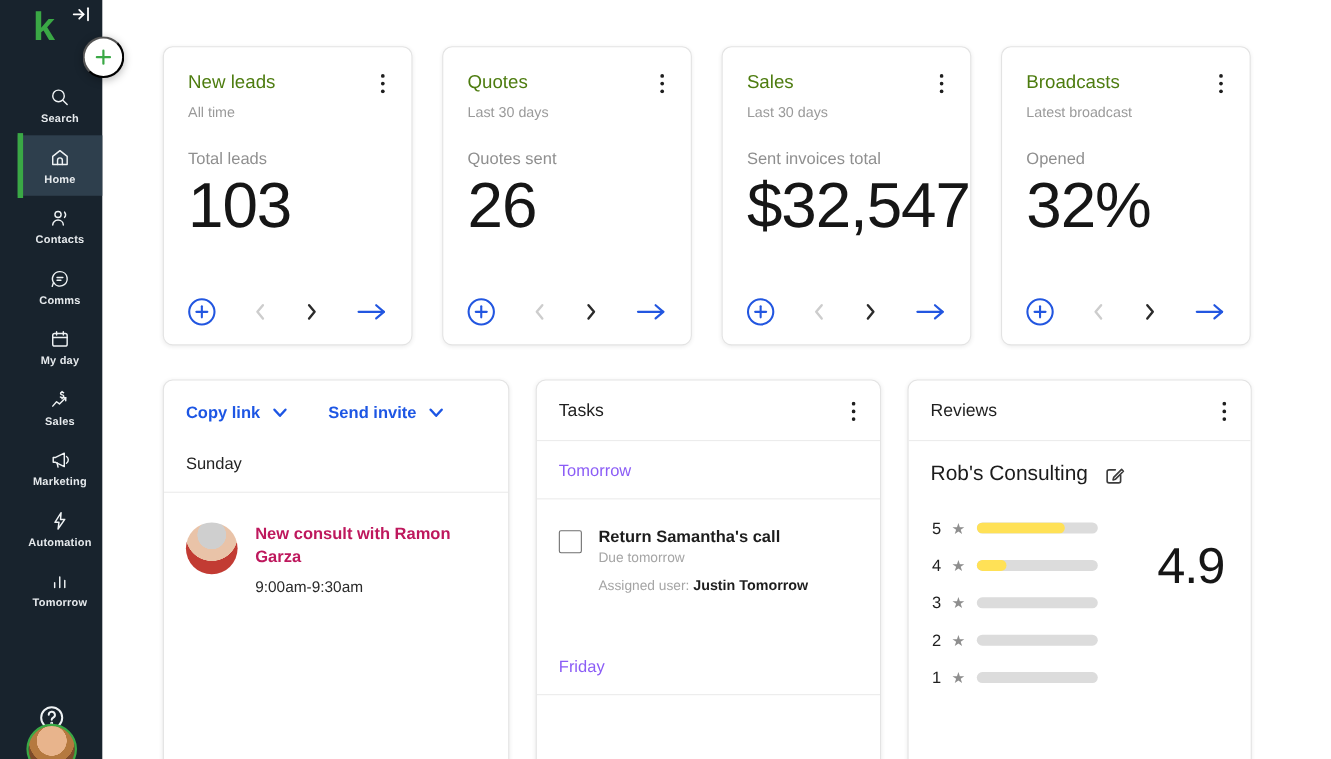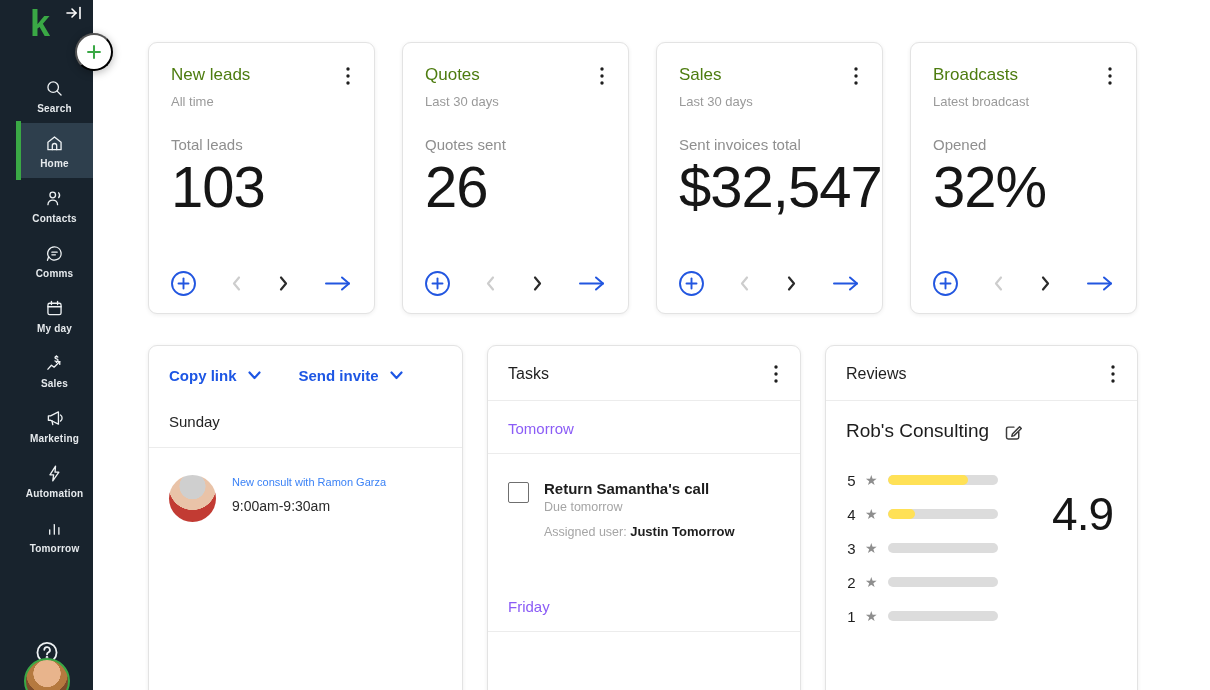--- a/index.html
+++ b/index.html
@@ -63,21 +63,21 @@
   
   #appointments { left:148px; width:315px; }
   .appt-actions { display:flex; gap:38px; padding:21px 20px 16px; }
   .link-btn { color:#1d56e4; font-weight:700; font-size:15px; display:flex; align-items:center; gap:11px;
               background:none; border:none; cursor:pointer; font-family:inherit; }
   .link-btn svg { width:13px; height:9px; stroke:#1d56e4; fill:none; stroke-width:2.2; stroke-linecap:round; stroke-linejoin:round; }
   .day-heading { padding:13px 20px 17px; font-size:15px; color:#242424; border-bottom:1px solid #ececec; }
   .appt-item { display:flex; padding:27px 20px; gap:16px; cursor:pointer; }
   .appt-avatar { width:47px; height:47px; border-radius:50%; flex:none;
                  background:radial-gradient(circle at 50% 24%, #cfcfcf 0 30%, #e9c3a8 31% 55%, #c23b33 56% 100%); }
-  .appt-title { font-size:11px; color:#3b82f6; line-height:1.4; max-width:195px; }
+  .appt-title { font-size:15px; color:#be185d; line-height:1.4; max-width:195px;font-weight:bold; }
   .appt-time { margin-top:8px; font-size:14px; color:#2a2a2a; }
 
   
   #tasks { left:487px; width:314px; }
   .task-day { padding:19px 20px 16px; font-size:15px; color:#8b5cf6; border-bottom:1px solid #ececec; }
   .task-item { display:flex; padding:26px 20px 0; gap:15px; }
   .task-checkbox { width:21px; height:21px; border:1.5px solid #6f6f6f; border-radius:2px; background:#fff;
                    flex:none; cursor:pointer; margin-top:2px; }
   .task-title { font-size:15px; font-weight:700; color:#1d1d1d; }
   .task-due { font-size:12.5px; color:#a5a5a5; margin-top:3px; }

